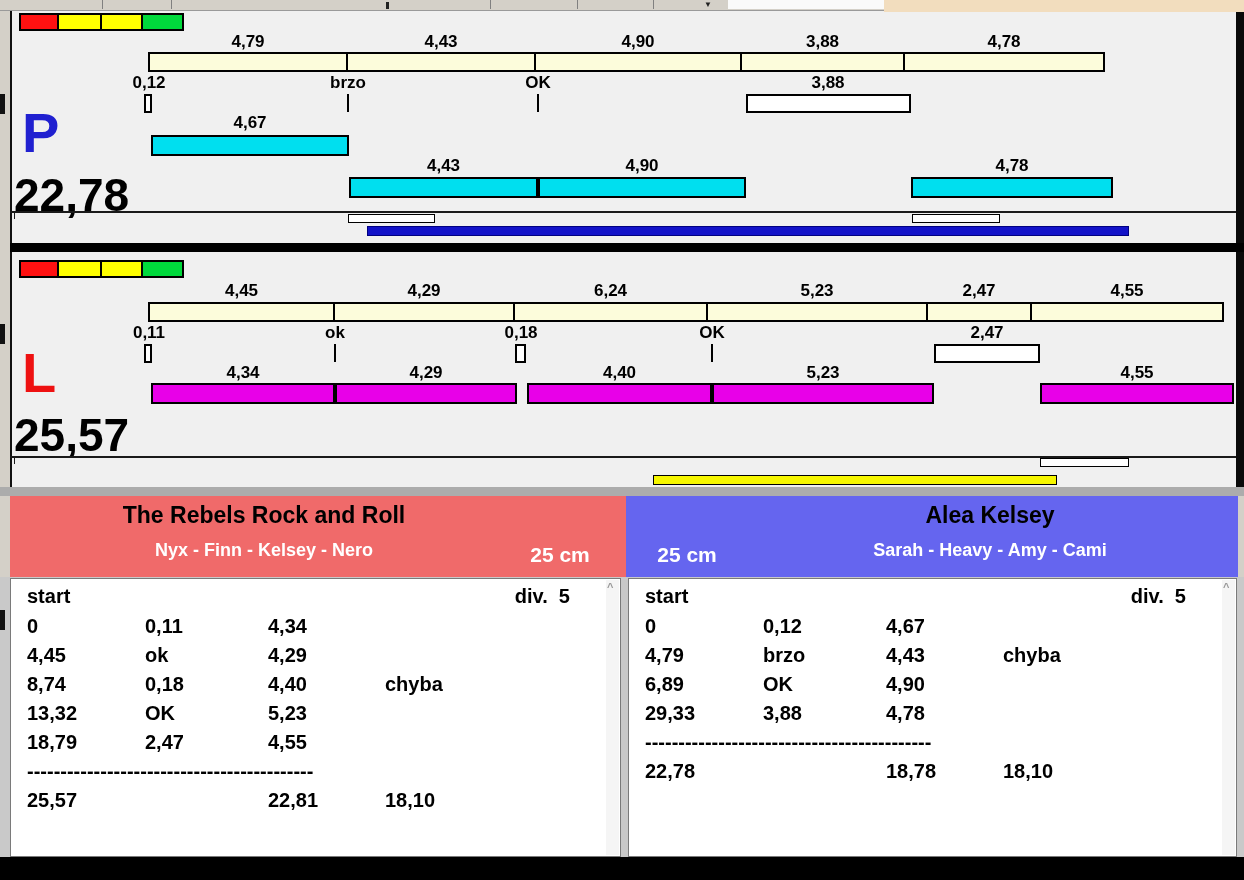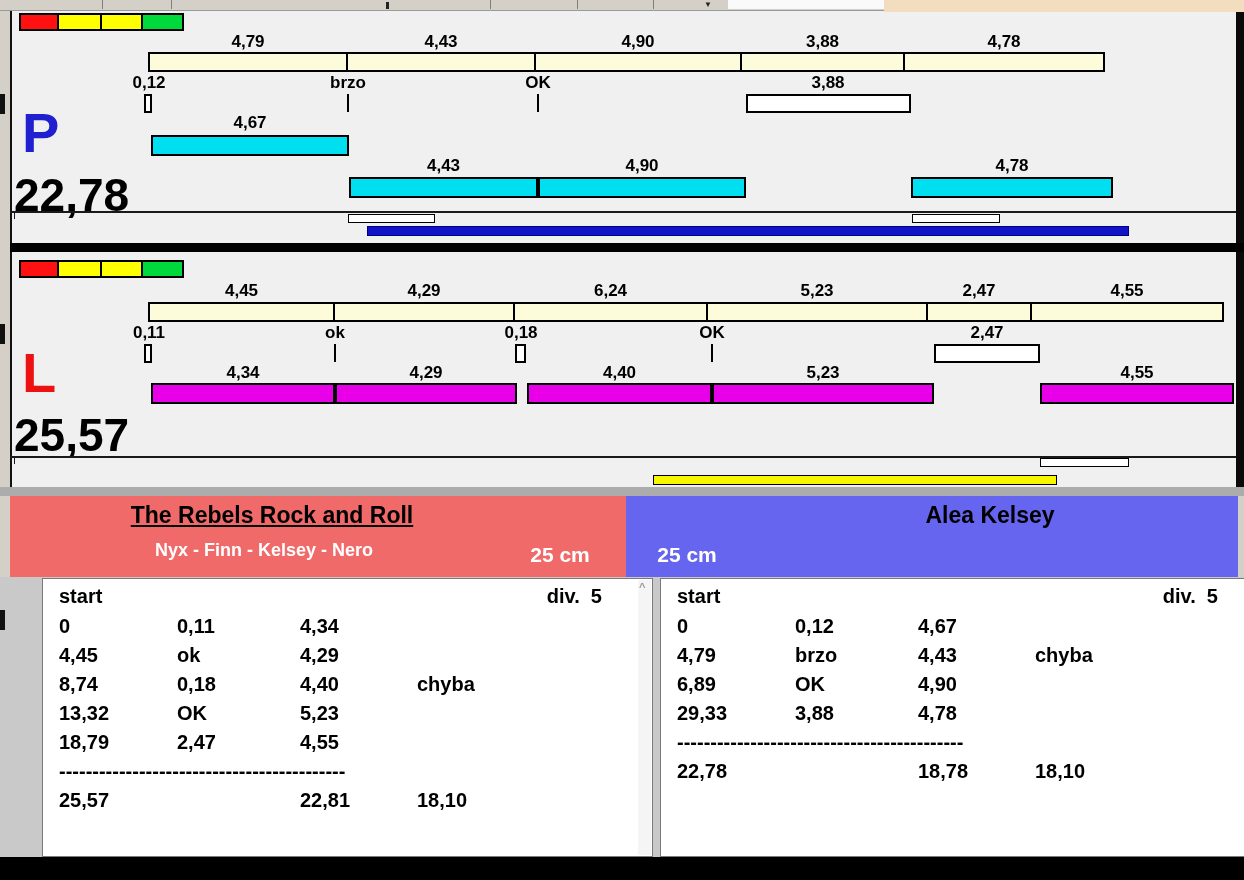--- a/index.html
+++ b/index.html
@@ -19,37 +19,37 @@
   .lanes-bg{position:absolute;left:10px;top:10px;width:1226px;height:477px;background:#F0F0F0;
             border-top:1px solid #888;border-left:2px solid #111;box-sizing:border-box;}
   .lane-separator{position:absolute;left:10px;top:243px;width:1234px;height:9px;background:#000;}
   .gray-strip{position:absolute;left:0;top:487px;width:1244px;height:9px;background:#ACACAC;}
   
   .panel{position:absolute;top:496px;height:81px;}
   .panel-left{left:10px;width:616px;background:#F06A6A;}
   .panel-right{left:626px;width:612px;background:#6565EF;}
   .team-title{position:absolute;top:6px;width:500px;text-align:center;
               font-weight:bold;font-size:23px;color:#000;white-space:nowrap;}
-  .panel-left .team-title{left:12px;text-decoration:underline;}
+  .panel-left .team-title{left:4px;}
   .panel-right .team-title{left:114px;}
   .team-members{position:absolute;top:44px;width:500px;text-align:center;
                 font-weight:bold;font-size:18px;color:#fff;white-space:nowrap;}
   .panel-left .team-members{left:4px;}
   .panel-right .team-members{left:114px;}
   .height-class{position:absolute;top:47px;text-align:center;font-weight:bold;
                 font-size:21px;color:#fff;white-space:nowrap;}
   .hc-left{left:487px;width:126px;}
   .hc-right{left:8px;width:106px;}
   .datetime-box{position:absolute;left:497px;top:494px;width:260px;height:41px;background:#fff;
                 border:1px solid #999;box-sizing:border-box;font-size:25px;color:#000;
                 text-align:center;line-height:38px;z-index:4;white-space:nowrap;}
   
   .tables-bg{position:absolute;left:0;top:577px;width:1244px;height:280px;background:#C9C9C9;}
   .ttable{position:absolute;top:578px;height:279px;background:#fff;border:1px solid #7a7a7a;
-          box-sizing:border-box;margin-left:32px;}
+          box-sizing:border-box;}
   #table-0{left:10px;width:611px;}
   #table-1{left:628px;width:609px;}
   .bottom-strip{position:absolute;left:0;top:857px;width:1244px;height:23px;background:#000;}
 </style>
 </head>
 <body>
 
 <div id="page">
 
   <div class="lanes-bg"></div>
@@ -142,20 +142,21 @@
   <div class="lane-separator"></div>
   <div class="gray-strip"></div>
 
   <div class="panel panel-left">
     <div class="team-title">The Rebels Rock and Roll</div>
     <div class="team-members">Nyx - Finn - Kelsey - Nero</div>
     <div class="height-class hc-left">25 cm</div>
   </div>
   <div class="panel panel-right">
     <div class="team-title">Alea Kelsey</div>
+    <div class="team-members">Sarah - Heavy - Amy - Cami</div>
     <div class="height-class hc-right">25 cm</div>
   </div>
 
   <div class="tables-bg"></div>
   <div class="ttable" id="table-0">
       <div style="position: absolute; white-space: nowrap; left: 16px; top: 6px; font: bold 20px &quot;Liberation Sans&quot;, sans-serif; color: rgb(0, 0, 0);">start</div>
       <div style="position: absolute; white-space: pre; left: 16px; top: 6px; width: 543px; text-align: right; font: bold 20px &quot;Liberation Sans&quot;, sans-serif; color: rgb(0, 0, 0);">div.  5</div>
       <div style="position: absolute; white-space: nowrap; left: 16px; top: 36px; font: bold 20px &quot;Liberation Sans&quot;, sans-serif; color: rgb(0, 0, 0);">0</div>
       <div style="position: absolute; white-space: nowrap; left: 134px; top: 36px; font: bold 20px &quot;Liberation Sans&quot;, sans-serif; color: rgb(0, 0, 0);">0,11</div>
       <div style="position: absolute; white-space: nowrap; left: 257px; top: 36px; font: bold 20px &quot;Liberation Sans&quot;, sans-serif; color: rgb(0, 0, 0);">4,34</div>

